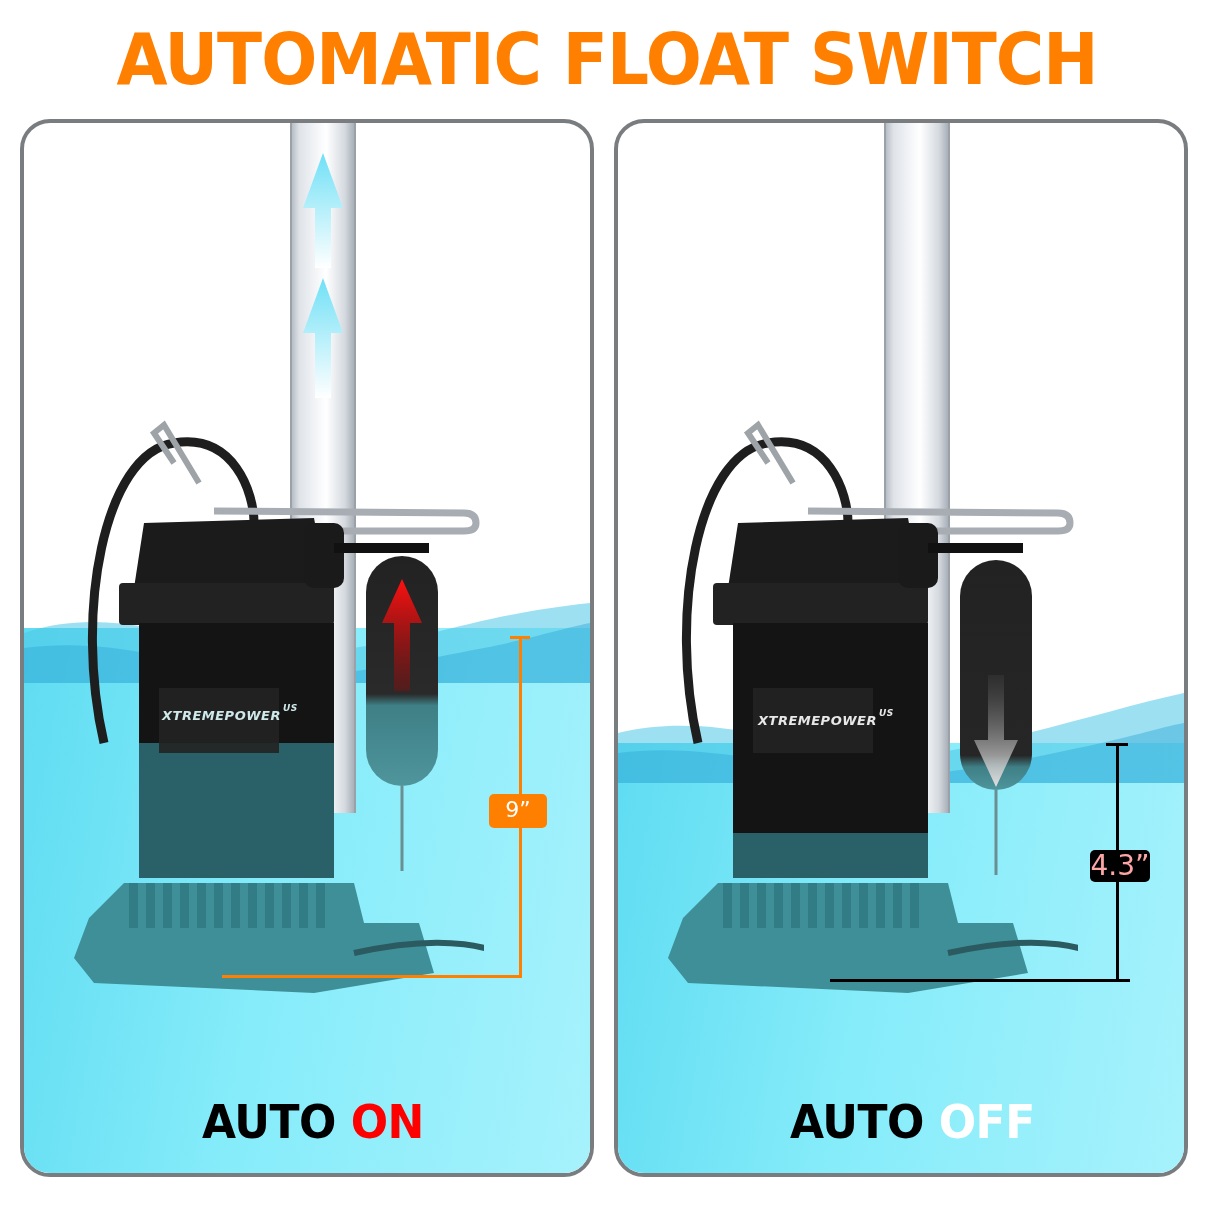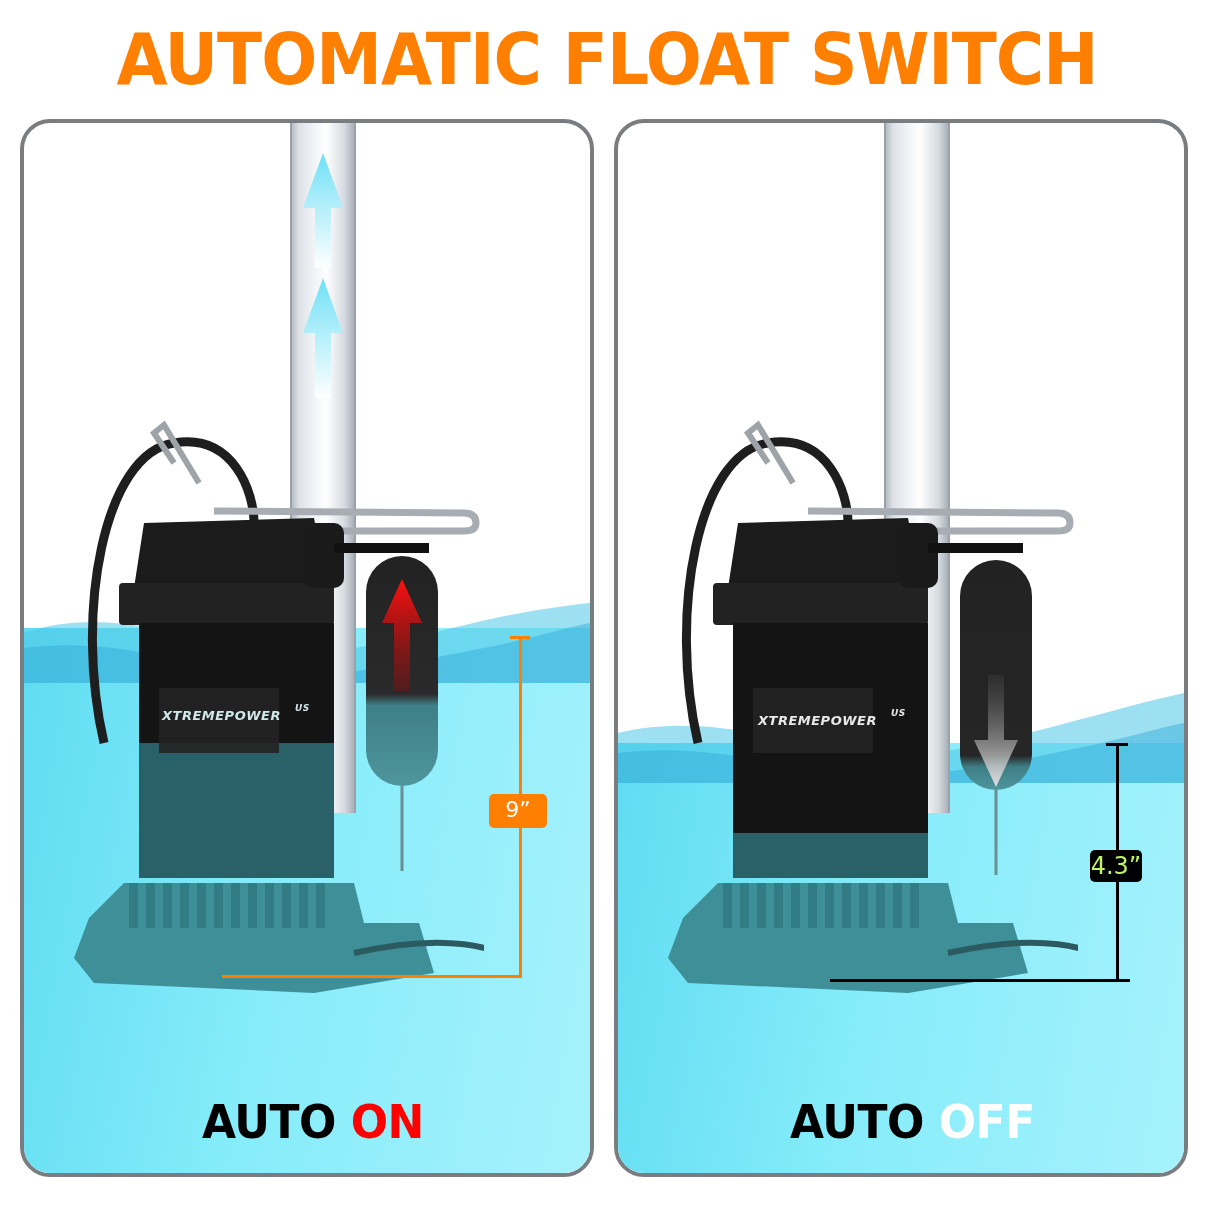--- a/index.html
+++ b/index.html
@@ -10,21 +10,21 @@
   .panel.right{left:614px;}
   .water{position:absolute;left:0;right:0;bottom:0;background:linear-gradient(100deg,#5fdcf2 0%,#86ecfa 45%,#a6f2fc 100%);}
   .wave{position:absolute;left:0;width:100%;}
   .pipe{position:absolute;top:0;width:62px;background:linear-gradient(90deg,#b8bec6 0%,#dfe3e8 12%,#f8f9fb 45%,#ffffff 55%,#d5dae0 85%,#aab0b8 100%);border-left:2px solid #9aa1a9;border-right:2px solid #9aa1a9;}
   .pipe-arrow{position:absolute;left:50%;transform:translateX(-50%);}
   .pump{position:absolute;}
   .label{position:absolute;bottom:26px;font-weight:bold;font-size:44px;letter-spacing:-0.5px;white-space:nowrap;transform:scaleY(1.05);}
   .label .a{color:#000;}
   .measure-tag{position:absolute;font-size:22px;font-family:"DejaVu Sans",sans-serif;text-align:center;border-radius:5px;line-height:32px;}
   .brand{position:absolute;color:#e8e8e8;font-weight:bold;font-style:italic;font-size:13px;letter-spacing:0.5px;font-family:"DejaVu Sans",sans-serif;}
-  .brand small{font-size:9px;position:relative;top:-9px;margin-left:14px;}
+  .brand small{font-size:9px;position:relative;top:-9px;margin-left:2px;}
 </style>
 </head>
 <body>
 
 <div class="title">AUTOMATIC FLOAT SWITCH</div>
 
 <div class="panel left">
   <div class="water" style="top:505px;"></div>
   <svg class="wave" style="top:480px;height:80px;" viewBox="0 0 566 80" preserveAspectRatio="none">
     <path d="M0,30 C60,10 120,20 180,40 C240,60 300,50 360,40 C420,30 470,10 566,0 L566,80 L0,80 Z" fill="#4cc6e6" opacity="0.55"></path>
@@ -164,19 +164,19 @@
         </linearGradient>
       </defs>
     <rect x="4" y="5" width="72" height="230" rx="36" fill="url(#fl2)"></rect>
     <polygon points="32,120 48,120 48,185 62,185 40,232 18,185 32,185" fill="url(#ga)"></polygon>
     <line x1="40" y1="235" x2="40" y2="320" stroke="#6a8f93" stroke-width="3"></line>
   </svg>
 
   <div style="position:absolute;left:212px;top:856px;width:300px;height:3px;background:#000;"></div>
   <div style="position:absolute;left:498px;top:620px;width:3px;height:238px;background:#000;"></div>
   <div style="position:absolute;left:488px;top:620px;width:22px;height:3px;background:#000;"></div>
-  <div class="measure-tag" style="left:472px;top:727px;width:52px;height:32px;background:#000;color:#bef264;font-size:24px;">4.3”</div>
+  <div class="measure-tag" style="left:472px;top:727px;width:60px;height:32px;background:#000;color:#fca5a5;font-size:28px;">4.3”</div>
 
   <div class="label" style="left:172px;">
     <span class="a">AUTO</span>
     <span style="color:#ffffff;">OFF</span>
   </div>
 </div>
 
 </body></html>

